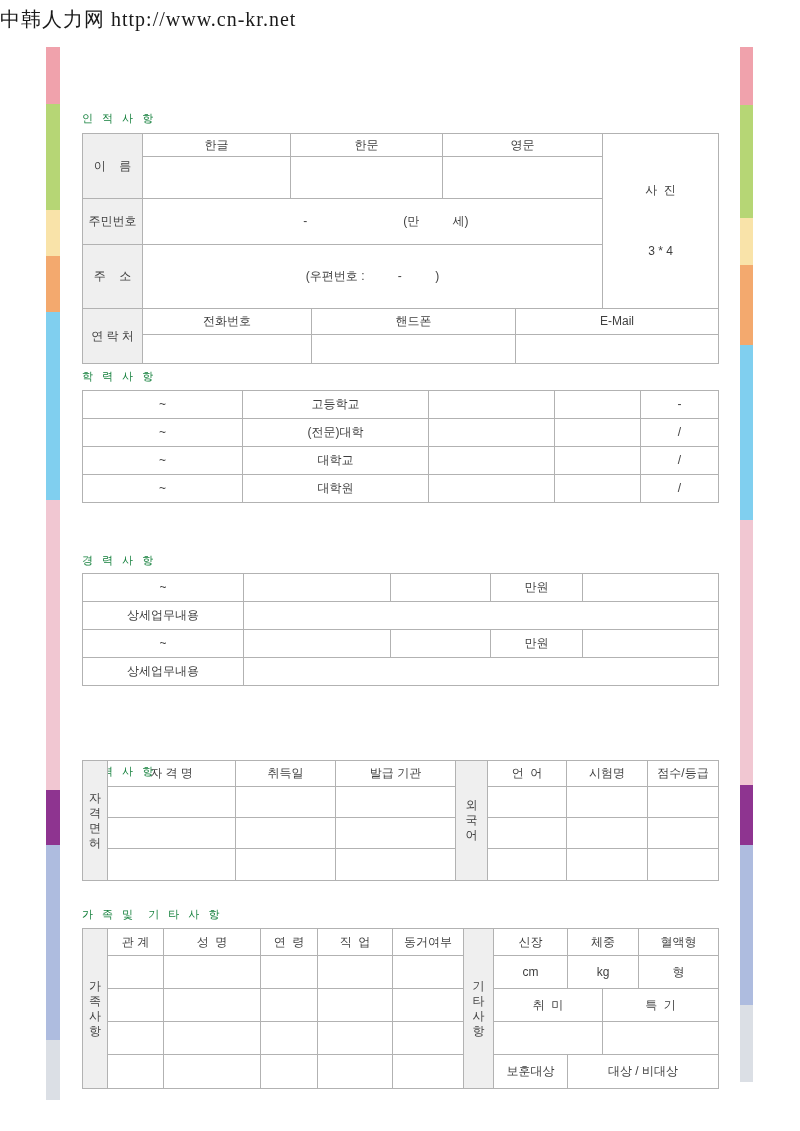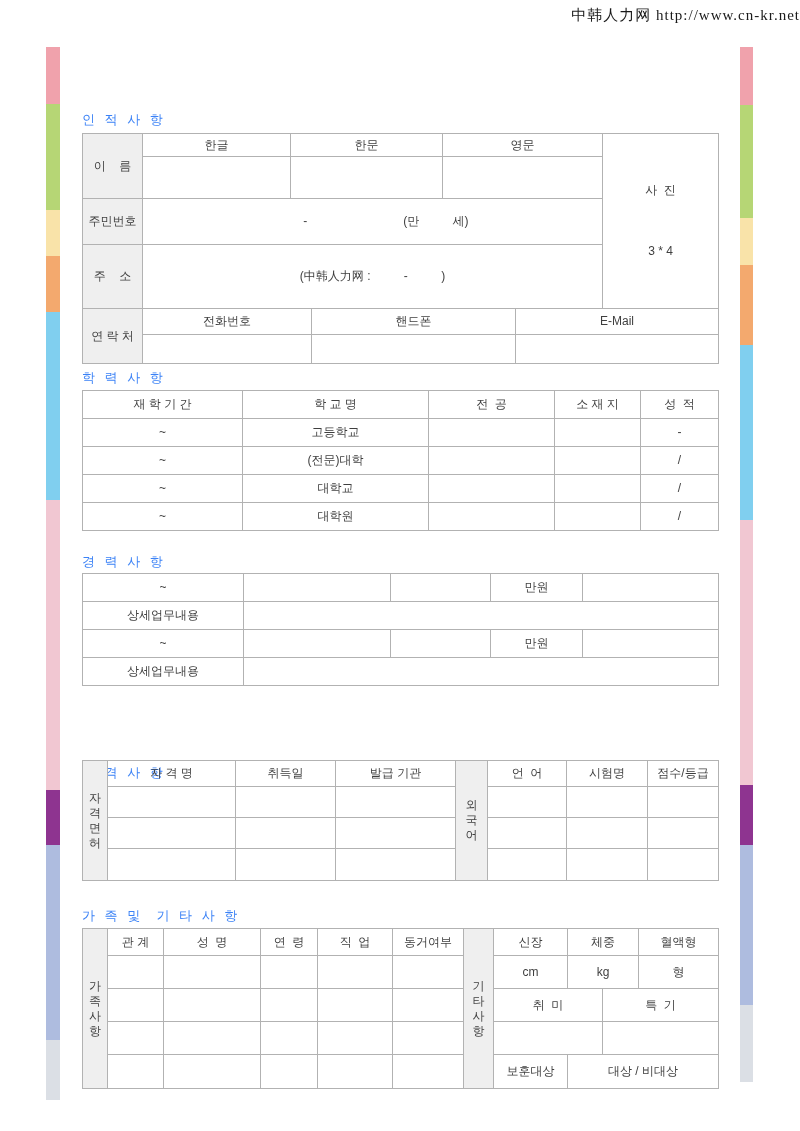--- a/index.html
+++ b/index.html
@@ -1,33 +1,33 @@
 <!DOCTYPE html>
 <html><head>
 <meta charset="utf-8">
 <style>
   html, body { margin: 0; padding: 0; background: #ffffff; }
   .page {
     position: relative; width: 800px; height: 1131px; background: #ffffff;
     overflow: hidden; font-family: "Liberation Sans", sans-serif; color: #3f3f3f;
   }
   .site-header {
-    position: absolute; top: 6px; left: 0; width: 100%; text-align: right;
-    font-family: "Liberation Serif", serif; font-size: 15px; color: #1a1a1a;
+    position: absolute; top: 6px; left: 0; width: 100%; text-align: left;
+    font-family: "Liberation Serif", serif; font-size: 20px; color: #1a1a1a;
     letter-spacing: 1px; white-space: pre;
   }
   .form-title {
     position: absolute; top: 40px; left: 0; width: 100%; text-align: center;
     font-family: "DejaVu Serif", serif; font-size: 38px; font-weight: bold;
     color: #000; white-space: pre; word-spacing: 22px; letter-spacing: 2px;
   }
   .stripe { position: absolute; top: 0; height: 1131px; }
   .stripe-seg { position: absolute; left: 0; right: 0; }
   .section-title {
-    position: absolute; font-size: 13px; color: #3b82f6;
+    position: absolute; font-size: 11px; color: #15803d;
     letter-spacing: 3px; white-space: pre;
   }
   table.form { position: absolute; border-collapse: collapse; table-layout: fixed; }
   table.form td {
     border: 1px solid #b2b2b2; font-size: 12px; color: #3f3f3f;
     white-space: pre; overflow: hidden; padding: 0;
     text-align: center; vertical-align: middle; line-height: 15px;
   }
   td.gray { background: #efefef; }
   td.ra { text-align: right; padding-right: 8px; }
@@ -96,21 +96,21 @@
       <td colspan="2"></td>
     </tr>
     <tr style="height:30px;">
       <td class="gray">주민번호</td>
       <td colspan="5" class="jumin-cell">
         <span>-</span><span class="jumin-age">(만          세)</span>
       </td>
     </tr>
     <tr style="height:64px;">
       <td class="gray">주    소</td>
-      <td colspan="5" class="top-left">(中韩人力网 :          -          )</td>
+      <td colspan="5" class="top-left">(우편번호 :          -          )</td>
     </tr>
     <tr style="height:26px;">
       <td class="gray" rowspan="2">연 락 처</td>
       <td colspan="2">전화번호</td>
       <td colspan="2">핸드폰</td>
       <td colspan="2">E-Mail</td>
     </tr>
     <tr style="height:29px;">
       <td colspan="2"></td>
       <td colspan="2"></td>
@@ -123,27 +123,20 @@
 
   <table class="form" style="left:82px; top:390px; width:636px;">
     <colgroup>
       <col style="width:160px">
         <col style="width:186px">
         <col style="width:126px">
         <col style="width:86px">
         <col style="width:78px">
     </colgroup>
     <tbody>
-        <tr style="height:28px;">
-      <td>재 학 기 간</td>
-      <td>학 교 명</td>
-      <td>전  공</td>
-      <td>소 재 지</td>
-      <td>성  적</td>
-    </tr>
     <tr style="height:28px;">
       <td>~</td>
       <td class="ra">고등학교</td>
       <td></td>
       <td></td>
       <td>-</td>
     </tr>
     <tr style="height:28px;">
       <td>~</td>
       <td class="ra">(전문)대학</td>

